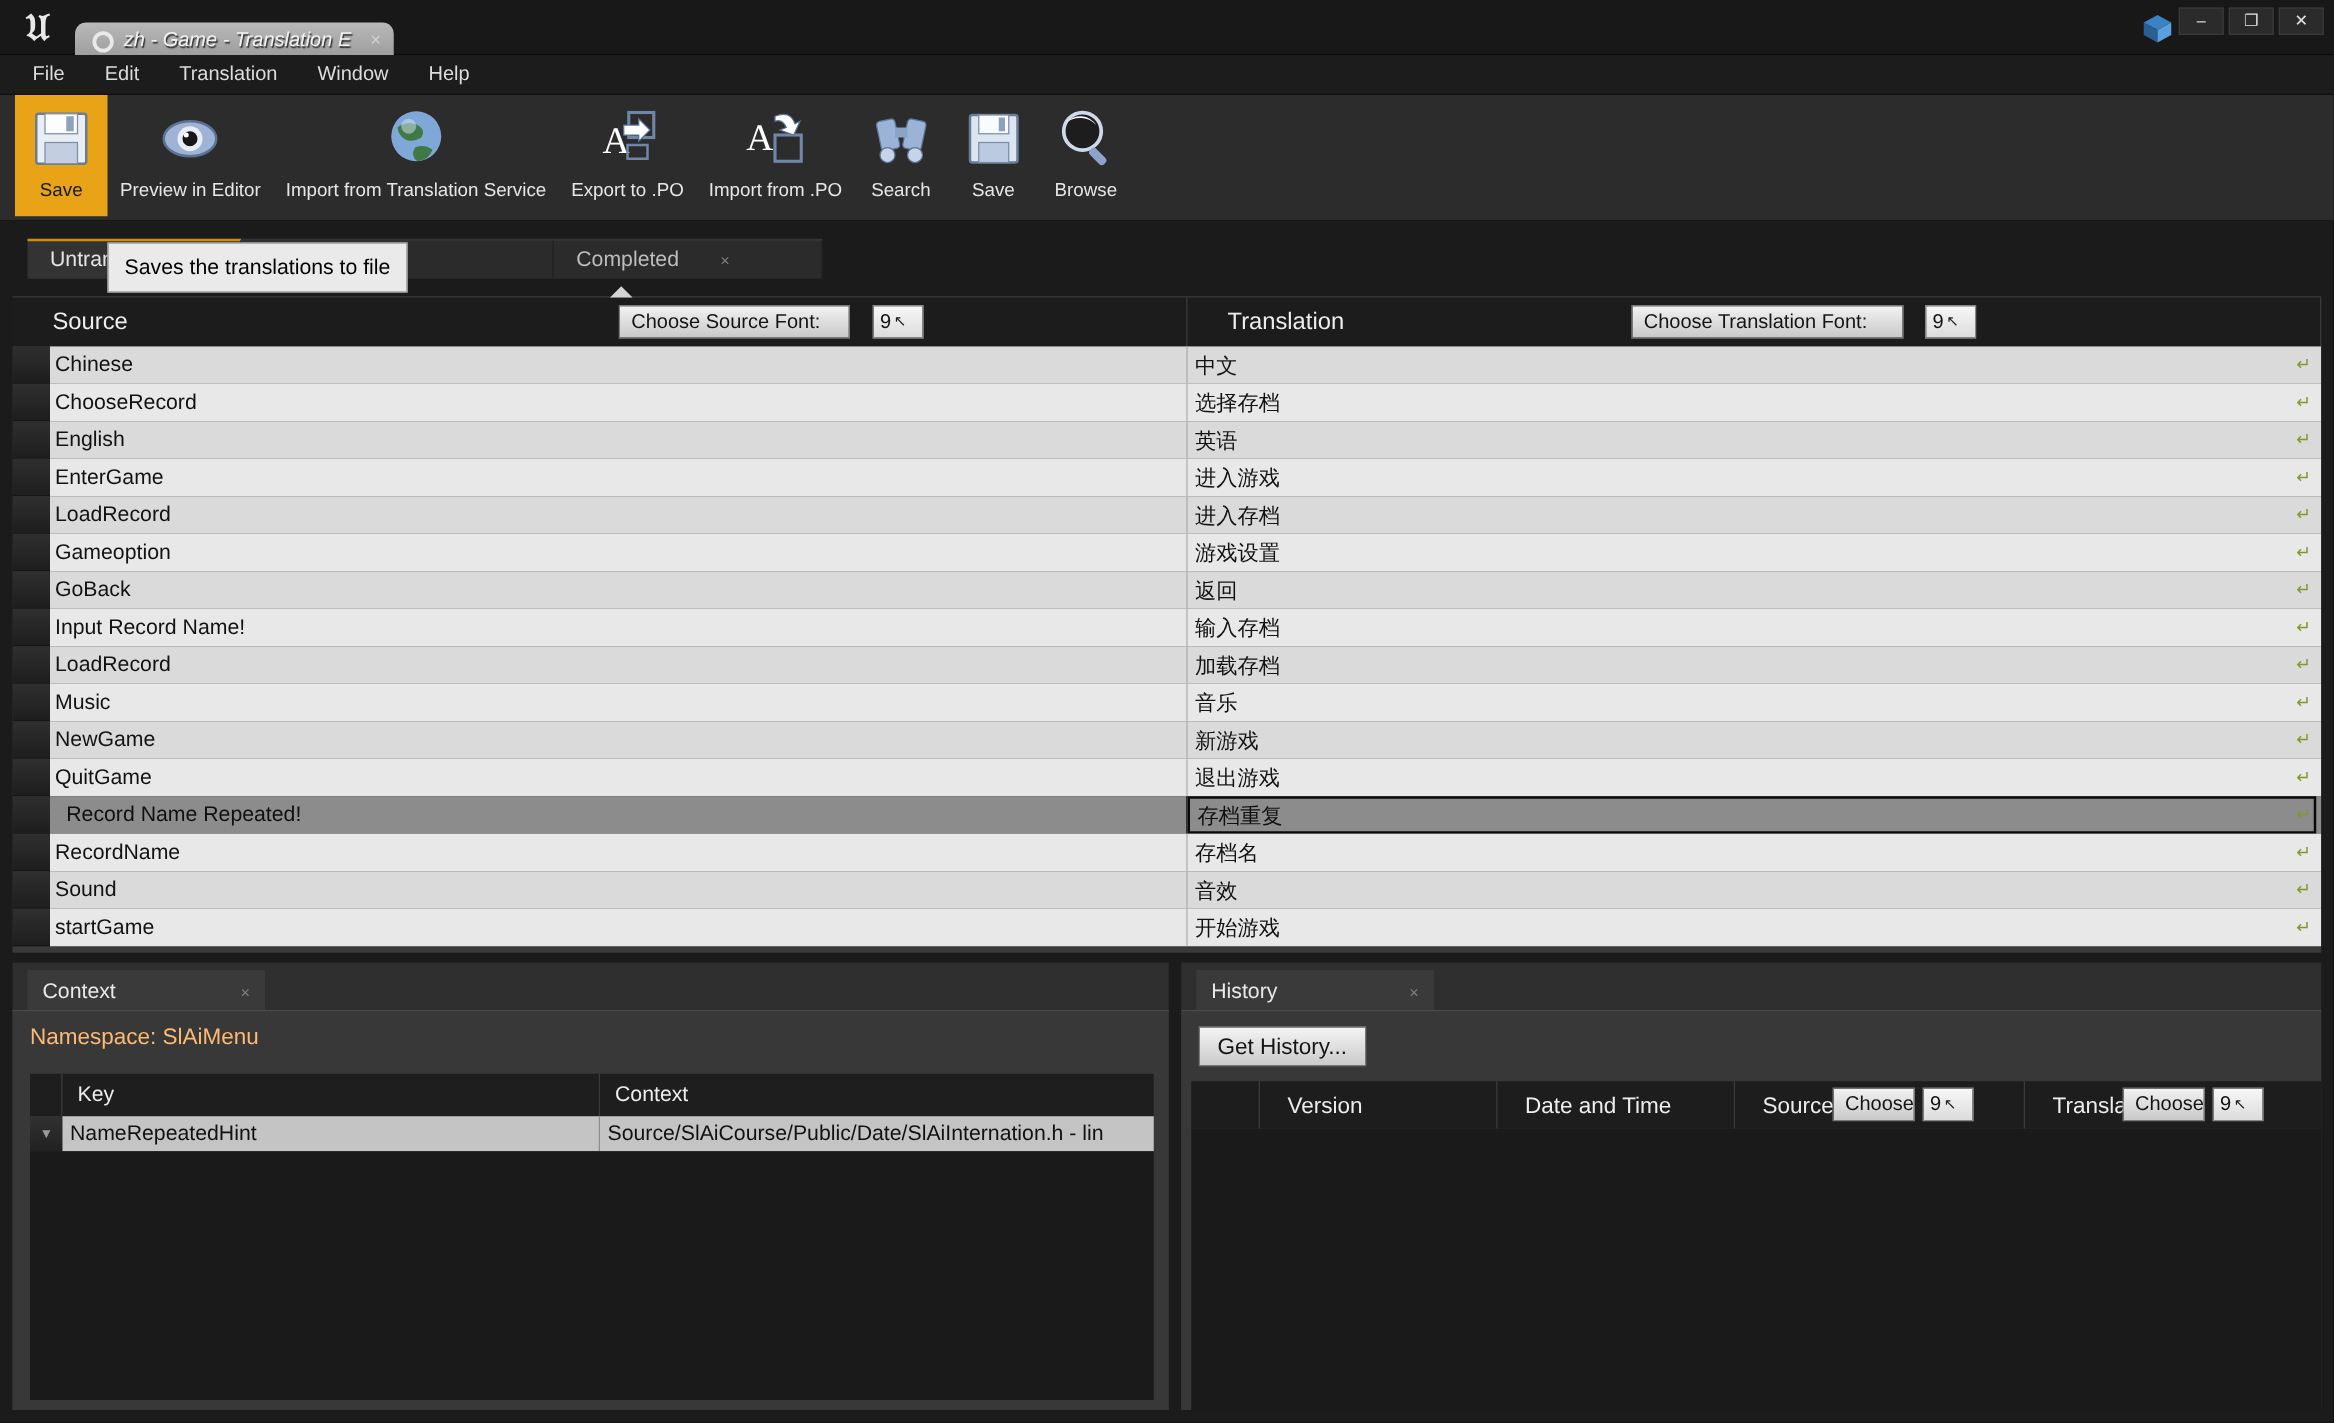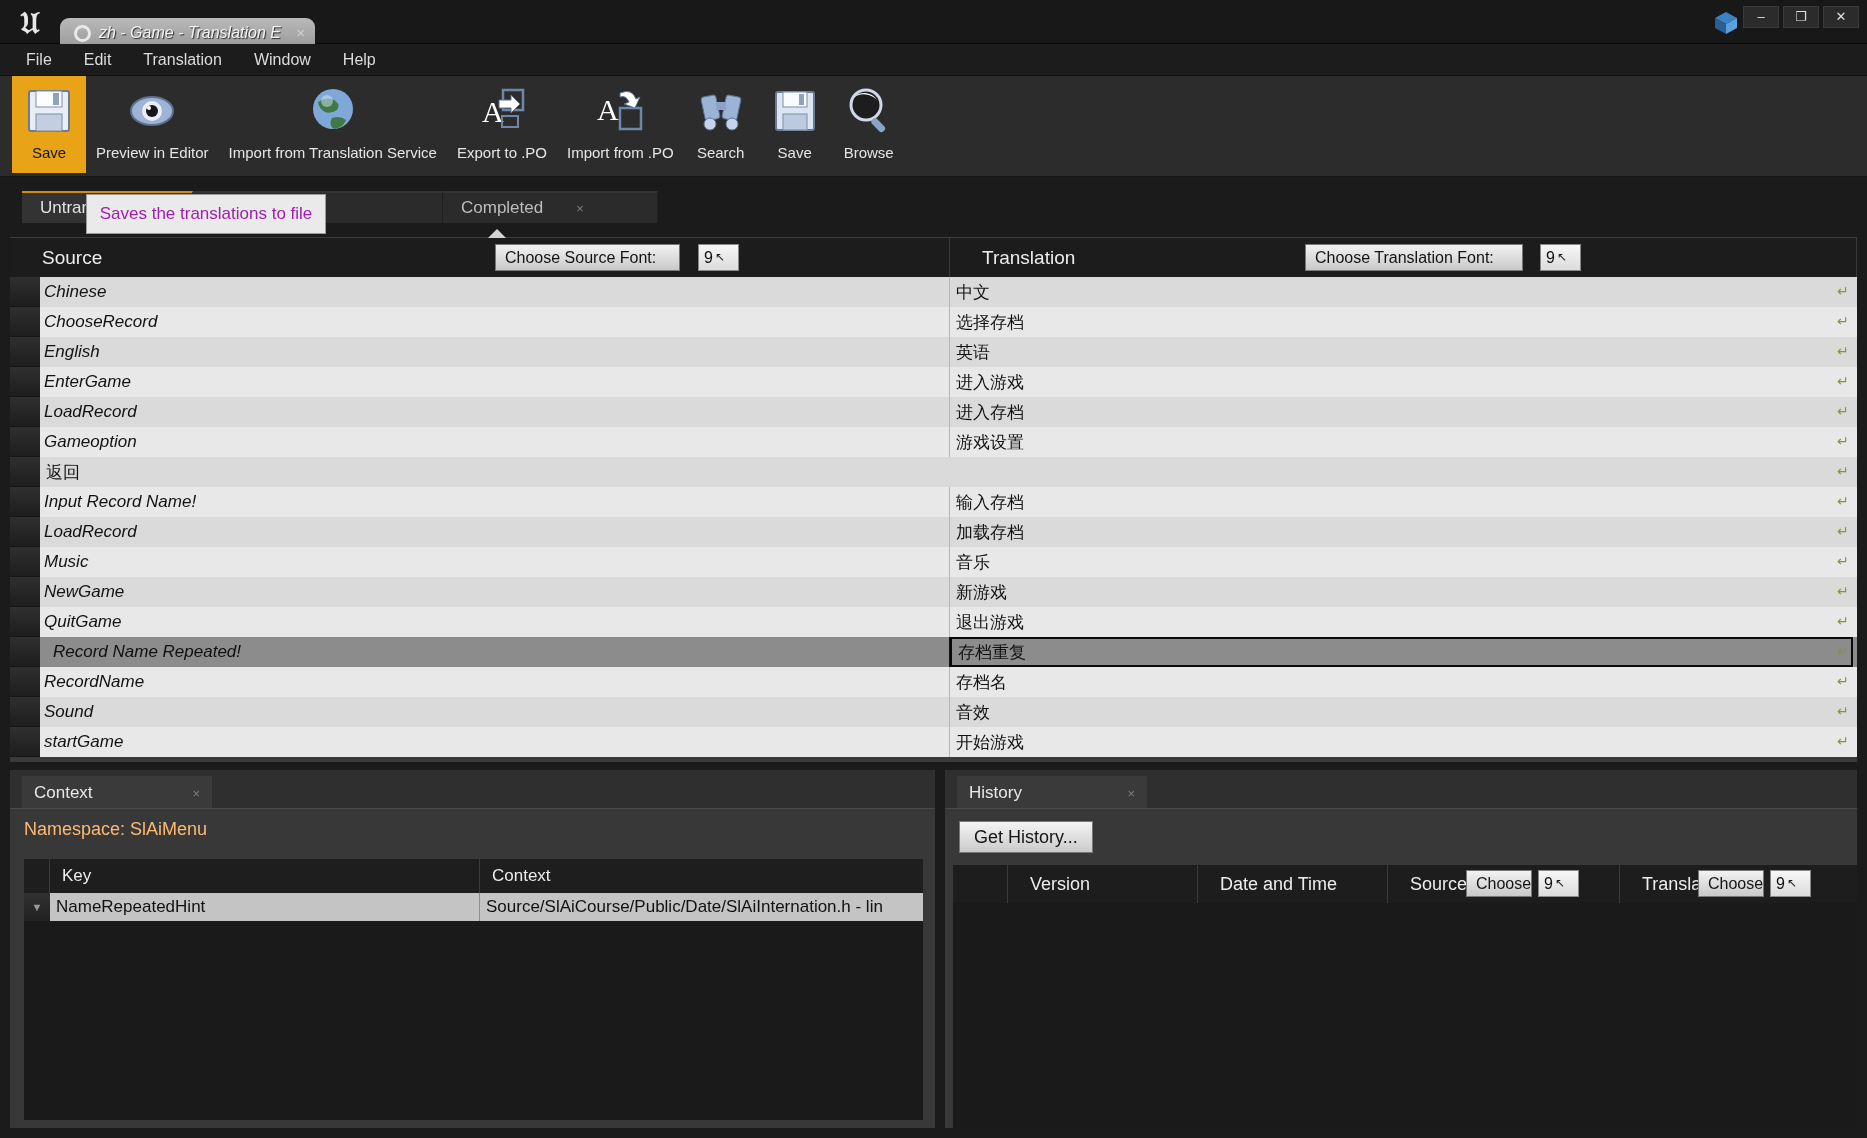--- a/index.html
+++ b/index.html
@@ -84,21 +84,21 @@
     border-top: 2px solid #d08b10;
     min-width: 120px;
   }
   .ptab.inactive { border-top: 2px solid #333333; background: #2b2b2b; color: #bdbdbd; }
   .ptab .pt-close { color: #7e7e7e; font-size: 13px; }
 
   
   .tooltip {
     position: absolute; left: 86px; top: 194px; width: 240px; height: 40px;
     background: #eaeaea; border: 1px solid #9a9a9a;
-    color: #a21caf; font-size: 17px;
+    color: #000000; font-size: 17px;
     display: flex; align-items: center; justify-content: center;
     z-index: 60;
   }
   .tooltip-arrow {
     position: absolute; left: 488px; top: 229px;
     width: 0; height: 0; border-left: 9px solid transparent;
     border-right: 9px solid transparent; border-bottom: 9px solid #d4d4d4;
     z-index: 59;
   }
 
@@ -138,21 +138,21 @@
     background: #2e2e2e; overflow: hidden;
   }
   .row { position: relative; height: 30px; display: flex; width: 1847px; }
   .row .gutter {
     width: 30px; background: linear-gradient(#2f2f2f, #1e1e1e);
     border-bottom: 1px solid #151515; flex: 0 0 auto;
   }
   .row .c-src {
     width: 910px; border-right: 1px solid #b6b6b6;
     display: flex; align-items: center; padding-left: 4px;
-    color: #121212; font-size: 17px; font-style: italic;
+    color: #121212; font-size: 17px;
   }
   .row .c-tr {
     flex: 1; display: flex; align-items: center; padding-left: 6px;
     color: #121212; font-size: 17px; position: relative;
   }
   .row.odd  .c-src, .row.odd  .c-tr  { background: #dadada; }
   .row.even .c-src, .row.even .c-tr  { background: #e8e8e8; }
   .row.sel  .c-src, .row.sel  .c-tr  { background: #8c8c8c; color: #101010; }
   .row.sel  .c-src { border-right: 1px solid #141414; padding-left: 13px; }
   .row.sel .edit-box {
@@ -449,20 +449,21 @@
       <div class="gutter"></div>
       <div class="c-src">Gameoption</div>
       <div class="c-tr">
         <span>游戏设置</span>
         <span class="revert">↵</span>
       </div>
     </div>
 
     <div class="row odd">
       <div class="gutter"></div>
+      <div class="c-src">GoBack</div>
       <div class="c-tr">
         <span>返回</span>
         <span class="revert">↵</span>
       </div>
     </div>
 
     <div class="row even">
       <div class="gutter"></div>
       <div class="c-src">Input Record Name!</div>
       <div class="c-tr">

